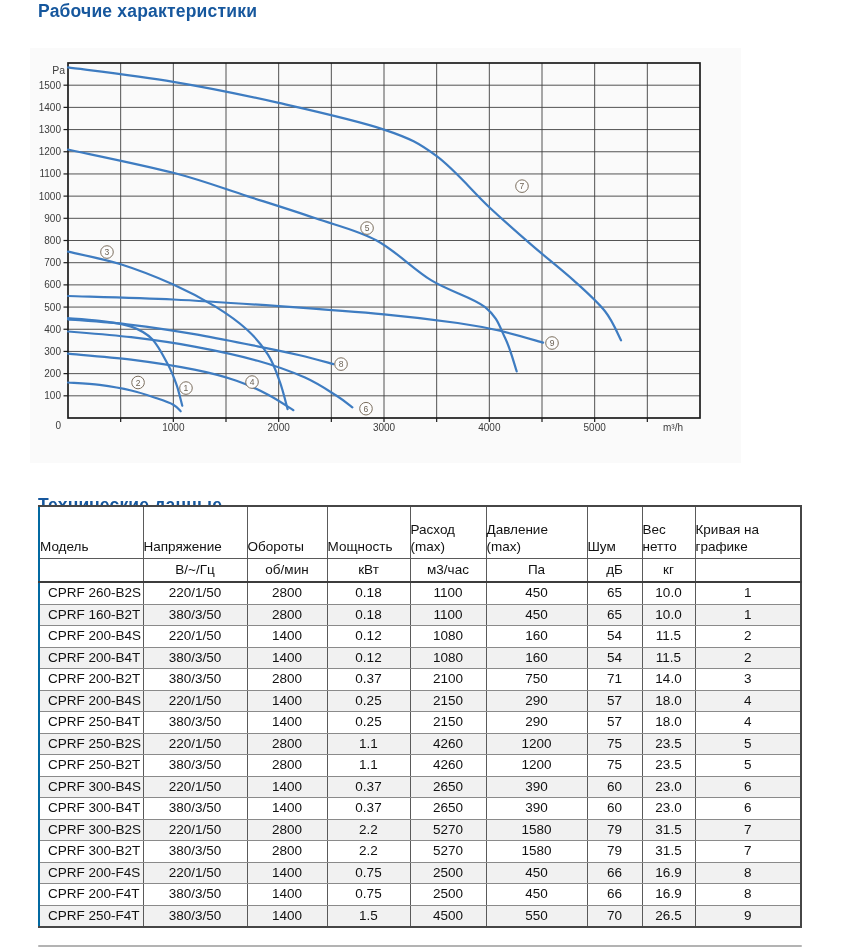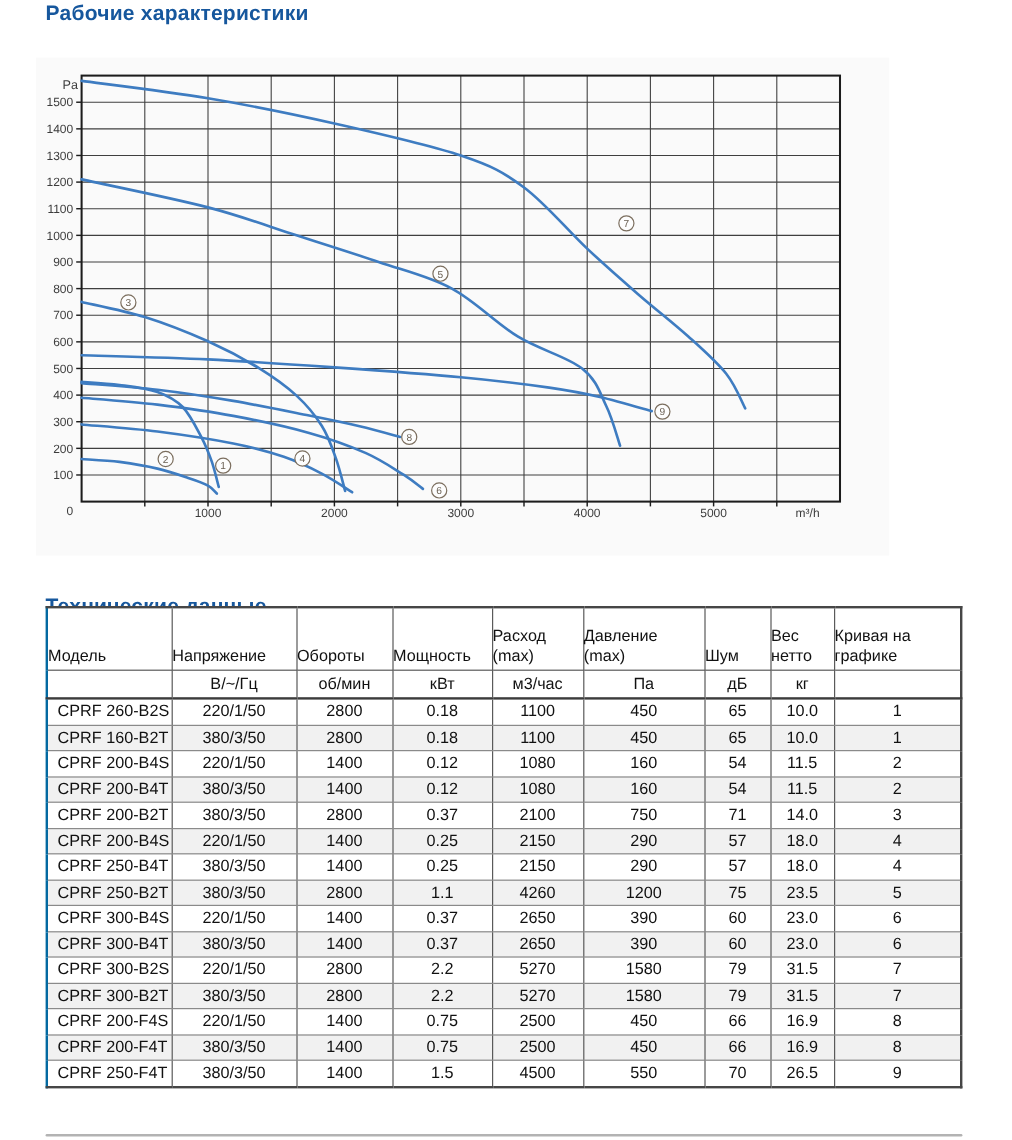--- a/index.html
+++ b/index.html
@@ -271,31 +271,42 @@
         <td>380/3/50</td>
         <td>1400</td>
         <td>0.25</td>
         <td>2150</td>
         <td>290</td>
         <td>57</td>
         <td>18.0</td>
         <td>4</td>
       </tr>
       <tr>
-        <td>CPRF 250-B2T</td>
-        <td>380/3/50</td>
+        <td>CPRF 250-B2S</td>
+        <td>220/1/50</td>
         <td>2800</td>
         <td>1.1</td>
         <td>4260</td>
         <td>1200</td>
         <td>75</td>
         <td>23.5</td>
         <td>5</td>
       </tr>
       <tr>
+        <td>CPRF 250-B2T</td>
+        <td>380/3/50</td>
+        <td>2800</td>
+        <td>1.1</td>
+        <td>4260</td>
+        <td>1200</td>
+        <td>75</td>
+        <td>23.5</td>
+        <td>5</td>
+      </tr>
+      <tr>
         <td>CPRF 300-B4S</td>
         <td>220/1/50</td>
         <td>1400</td>
         <td>0.37</td>
         <td>2650</td>
         <td>390</td>
         <td>60</td>
         <td>23.0</td>
         <td>6</td>
       </tr>

